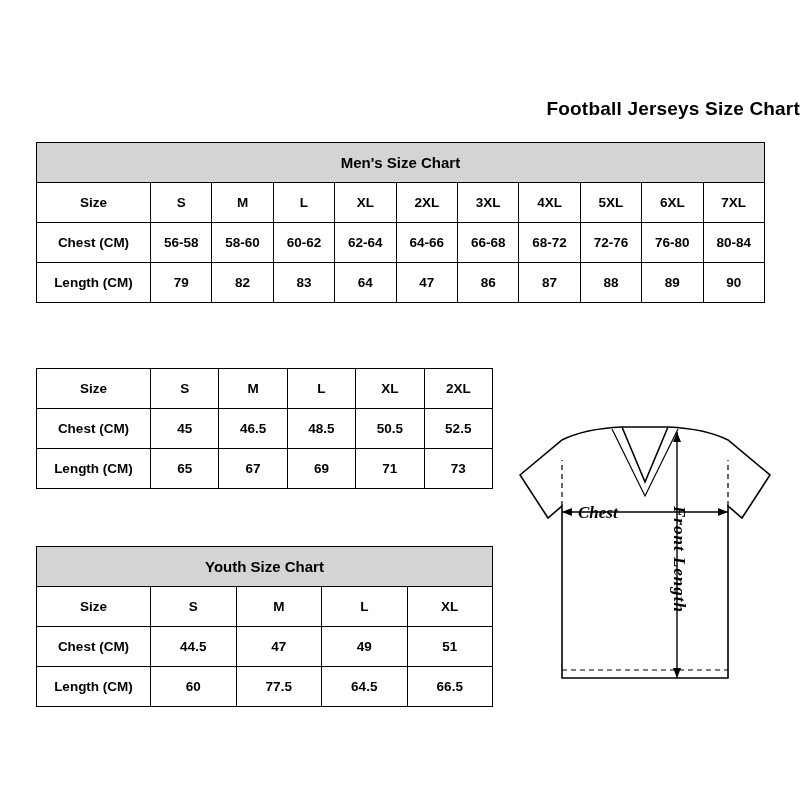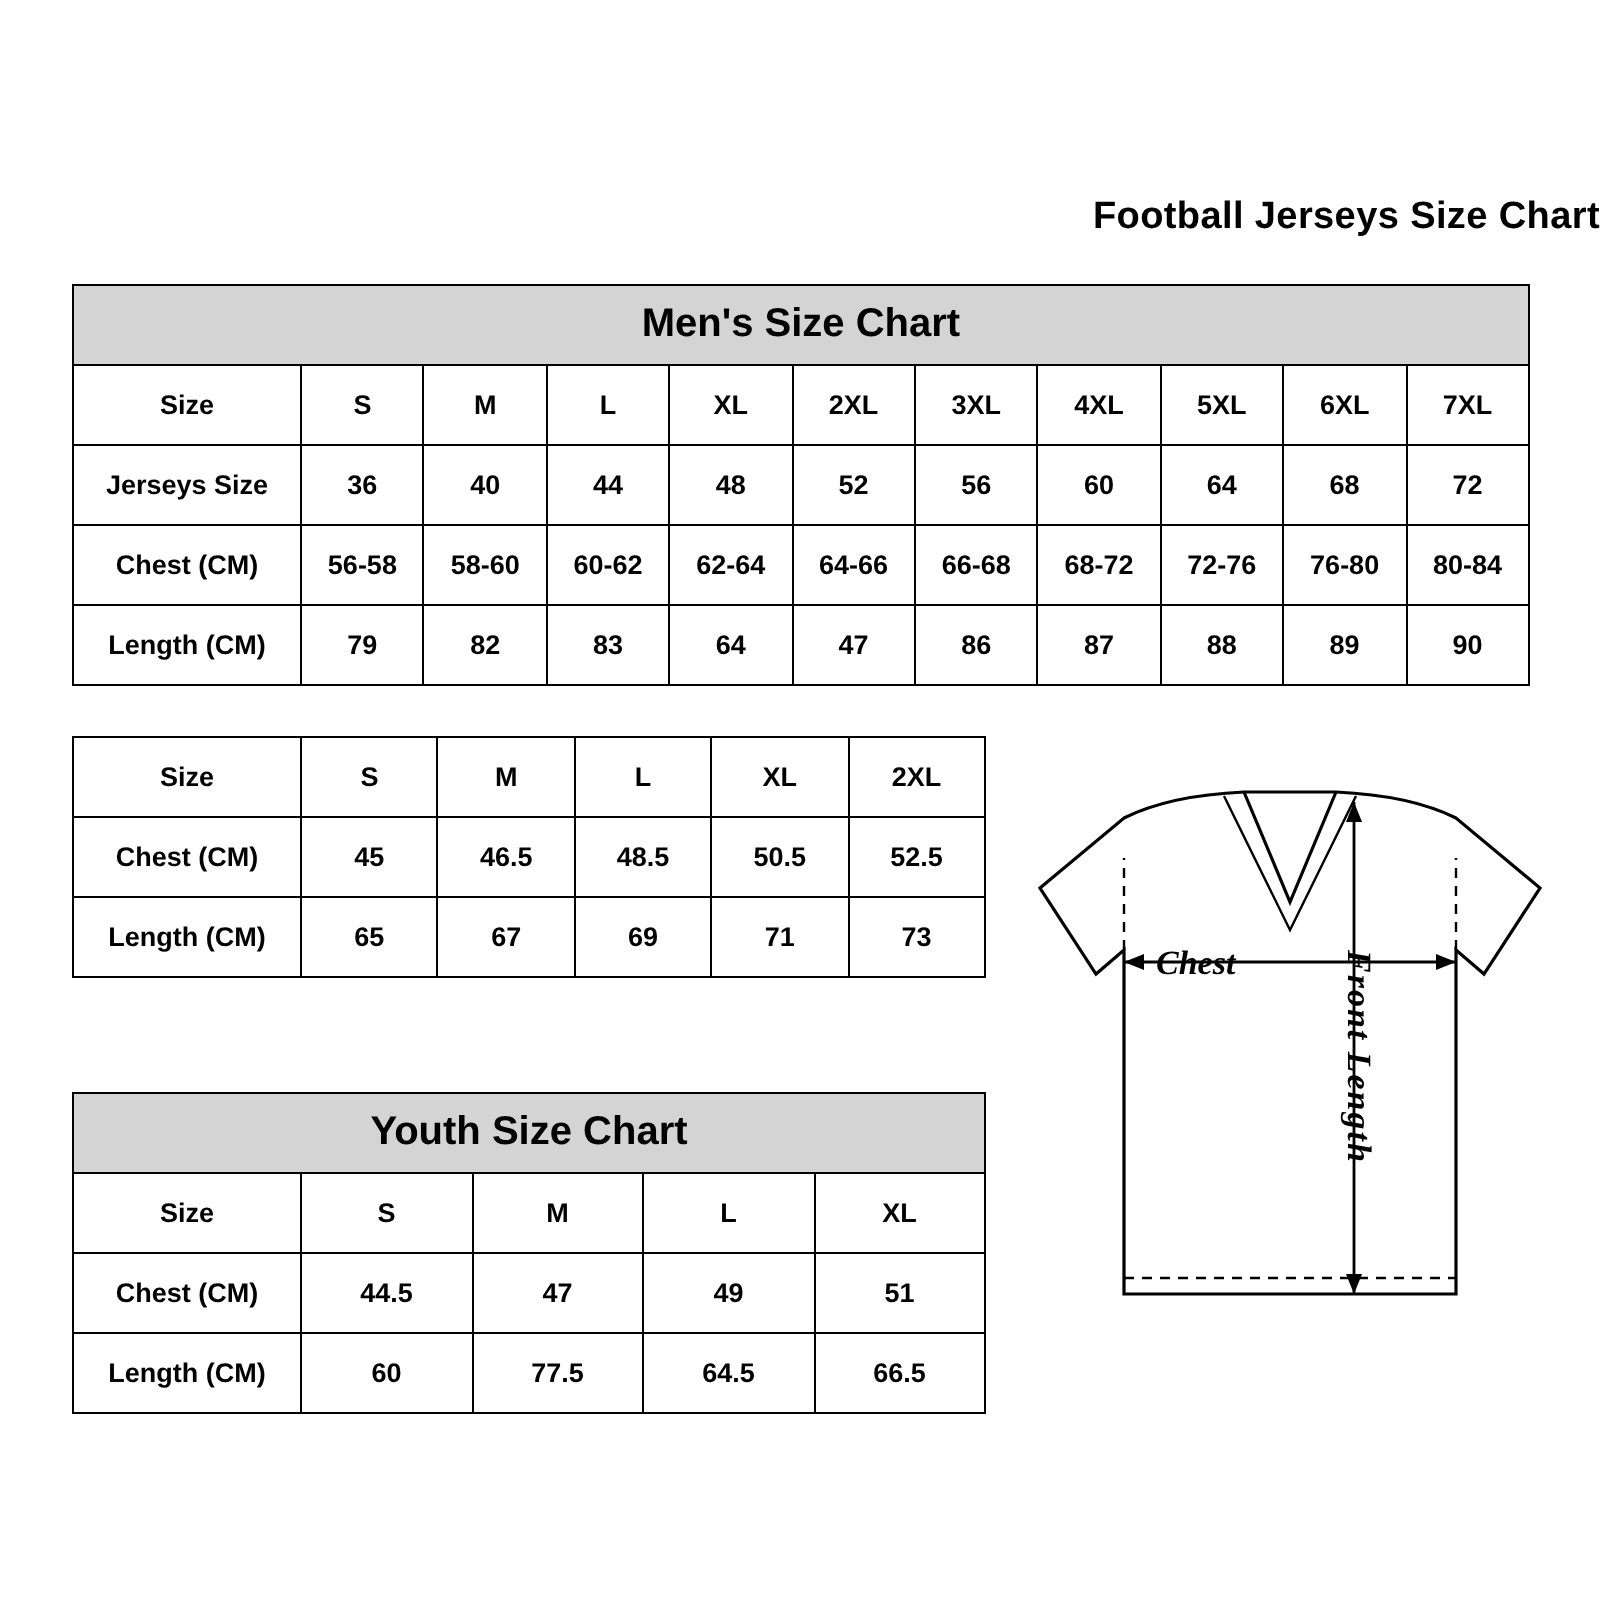--- a/index.html
+++ b/index.html
@@ -38,21 +38,21 @@
     font-size: 13.5px;
     font-weight: bold;
     padding: 0;
     height: 39px;
     background: #ffffff;
   }
   table.size-table caption {
     border: 1px solid #000000;
     border-bottom: none;
     background: #d4d4d4;
-    font-size: 20px;
+    font-size: 15px;
     font-weight: bold;
     height: 39px;
     line-height: 39px;
     caption-side: top;
   }
   .lbl-cell {
     font-size: 13.5px;
     font-weight: bold;
   }
   
@@ -82,21 +82,21 @@
     top: 546px;
     width: 456px;
   }
   #youth-wrap table { width: 456px; border-radius: 26px; }
   #youth-wrap col.lbl { width: 114px; }
   #youth-wrap col.c { width: 85.5px; }
   
   #shirt-diagram {
     position: absolute;
     left: 500px;
-    top: 389px;
+    top: 420px;
     width: 290px;
     height: 300px;
   }
   .diag-label {
     position: absolute;
     font-family: "Liberation Serif", serif;
     font-style: italic;
     font-weight: bold;
     font-size: 17px;
     color: #000000;
@@ -143,33 +143,20 @@
         <th>2XL</th>
         <th>3XL</th>
         <th>4XL</th>
         <th>5XL</th>
         <th>6XL</th>
         <th>7XL</th>
       </tr>
     </thead>
     <tbody>
       <tr>
-        <td class="lbl-cell">Jerseys Size</td>
-        <td>36</td>
-        <td>40</td>
-        <td>44</td>
-        <td>48</td>
-        <td>52</td>
-        <td>56</td>
-        <td>60</td>
-        <td>64</td>
-        <td>68</td>
-        <td>72</td>
-      </tr>
-      <tr>
         <td class="lbl-cell">Chest (CM)</td>
         <td>56-58</td>
         <td>58-60</td>
         <td>60-62</td>
         <td>62-64</td>
         <td>64-66</td>
         <td>66-68</td>
         <td>68-72</td>
         <td>72-76</td>
         <td>76-80</td>

